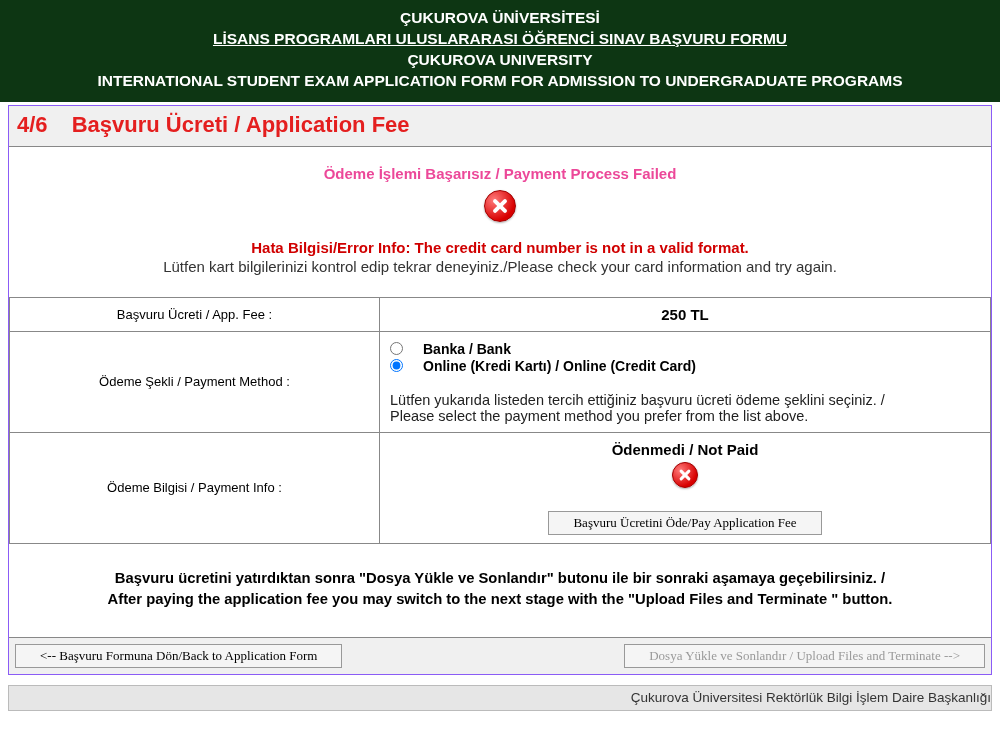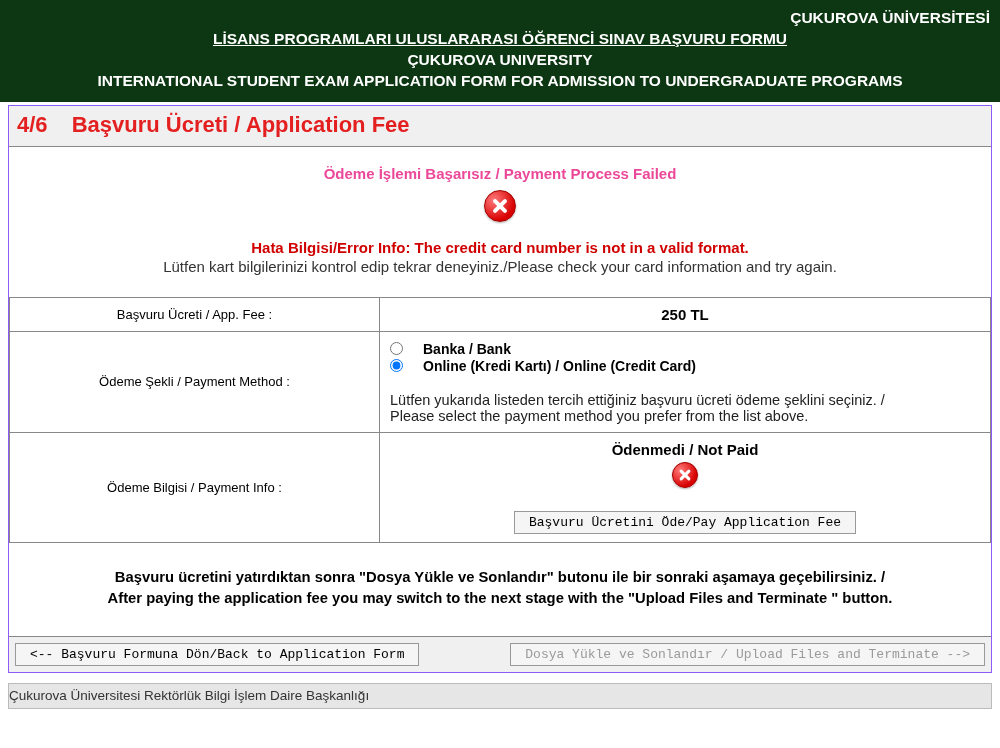--- a/index.html
+++ b/index.html
@@ -11,21 +11,21 @@
   }
   .header-banner {
     background: #0d3613;
     color: #fff;
     text-align: center;
     padding: 8px 10px 10px;
     font-weight: bold;
     line-height: 1.35;
   }
   .header-banner .line { display: block; }
-  .header-banner .l1 { font-size: 15.5px; text-align: right; }
+  .header-banner .l1 { font-size: 15.5px; }
   .header-banner .l2 { font-size: 15.5px; text-decoration: underline; }
   .header-banner .l3 { font-size: 15.5px; }
   .header-banner .l4 { font-size: 15.5px; }
 
   .page-wrap {
     margin: 3px 8px 0;
     border: 1px solid #8b5cf6;
     background: #fff;
   }
   .section-title {
@@ -109,23 +109,23 @@
     text-align: left;
     font-size: 14px;
     font-weight: normal;
     color: #000;
   }
   .radio-row { margin: 1px 0; font-weight: bold; font-size: 14px; display: flex; align-items: center; gap: 20px;}
   .method-note { margin-top: 18px; font-size: 14.5px; color: #222; }
   .payment-status { text-align: center; font-weight: bold; font-size: 15px; }
   .pay-btn-wrap { text-align: center; margin-top: 20px; }
   button.std-btn {
-    font-family: Liberation Mono, monospace;
+    font-family: Liberation Serif, serif;
     font-size: 13px;
-    padding: 3px 14px;
+    padding: 3px 24px;
     background: #f5f5f5;
     border: 1px solid #999;
     cursor: pointer;
     color: #000;
   }
   button.std-btn:disabled {
     color: #9a9a9a;
     cursor: default;
   }
   .instructions {
@@ -142,21 +142,21 @@
     padding: 6px 6px 6px;
     border-top: 1px solid #888;
     background: #f0f0f0;
   }
   .nav-row button { min-width: 100px; }
 
   .footer-bar {
     margin: 10px 8px 0;
     background: #e6e6e6;
     border: 1px solid #bbb;
-    text-align: left;
+    text-align: right;
     padding: 4px 0 5px;
     font-size: 13.5px;
     color: #333;
   }
 </style>
 </head>
 <body>
 
 <div class="header-banner">
   <span class="line l1">ÇUKUROVA ÜNİVERSİTESİ</span>

